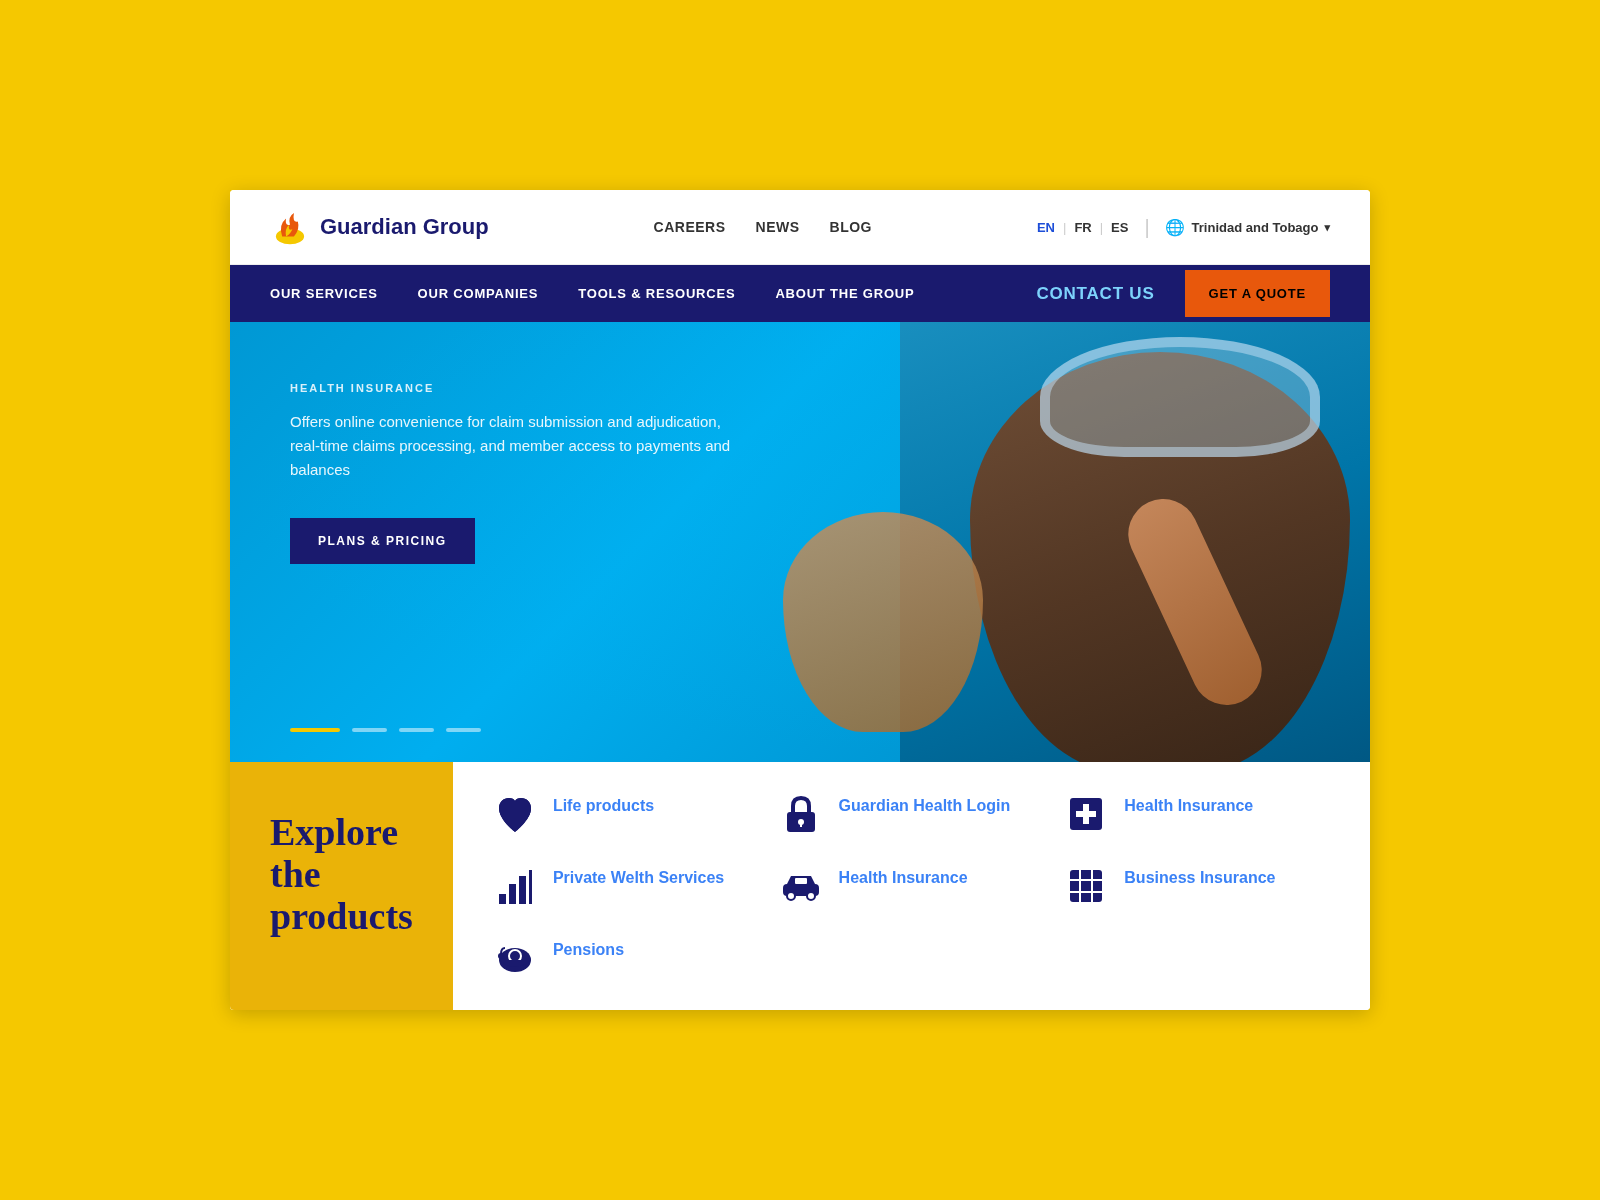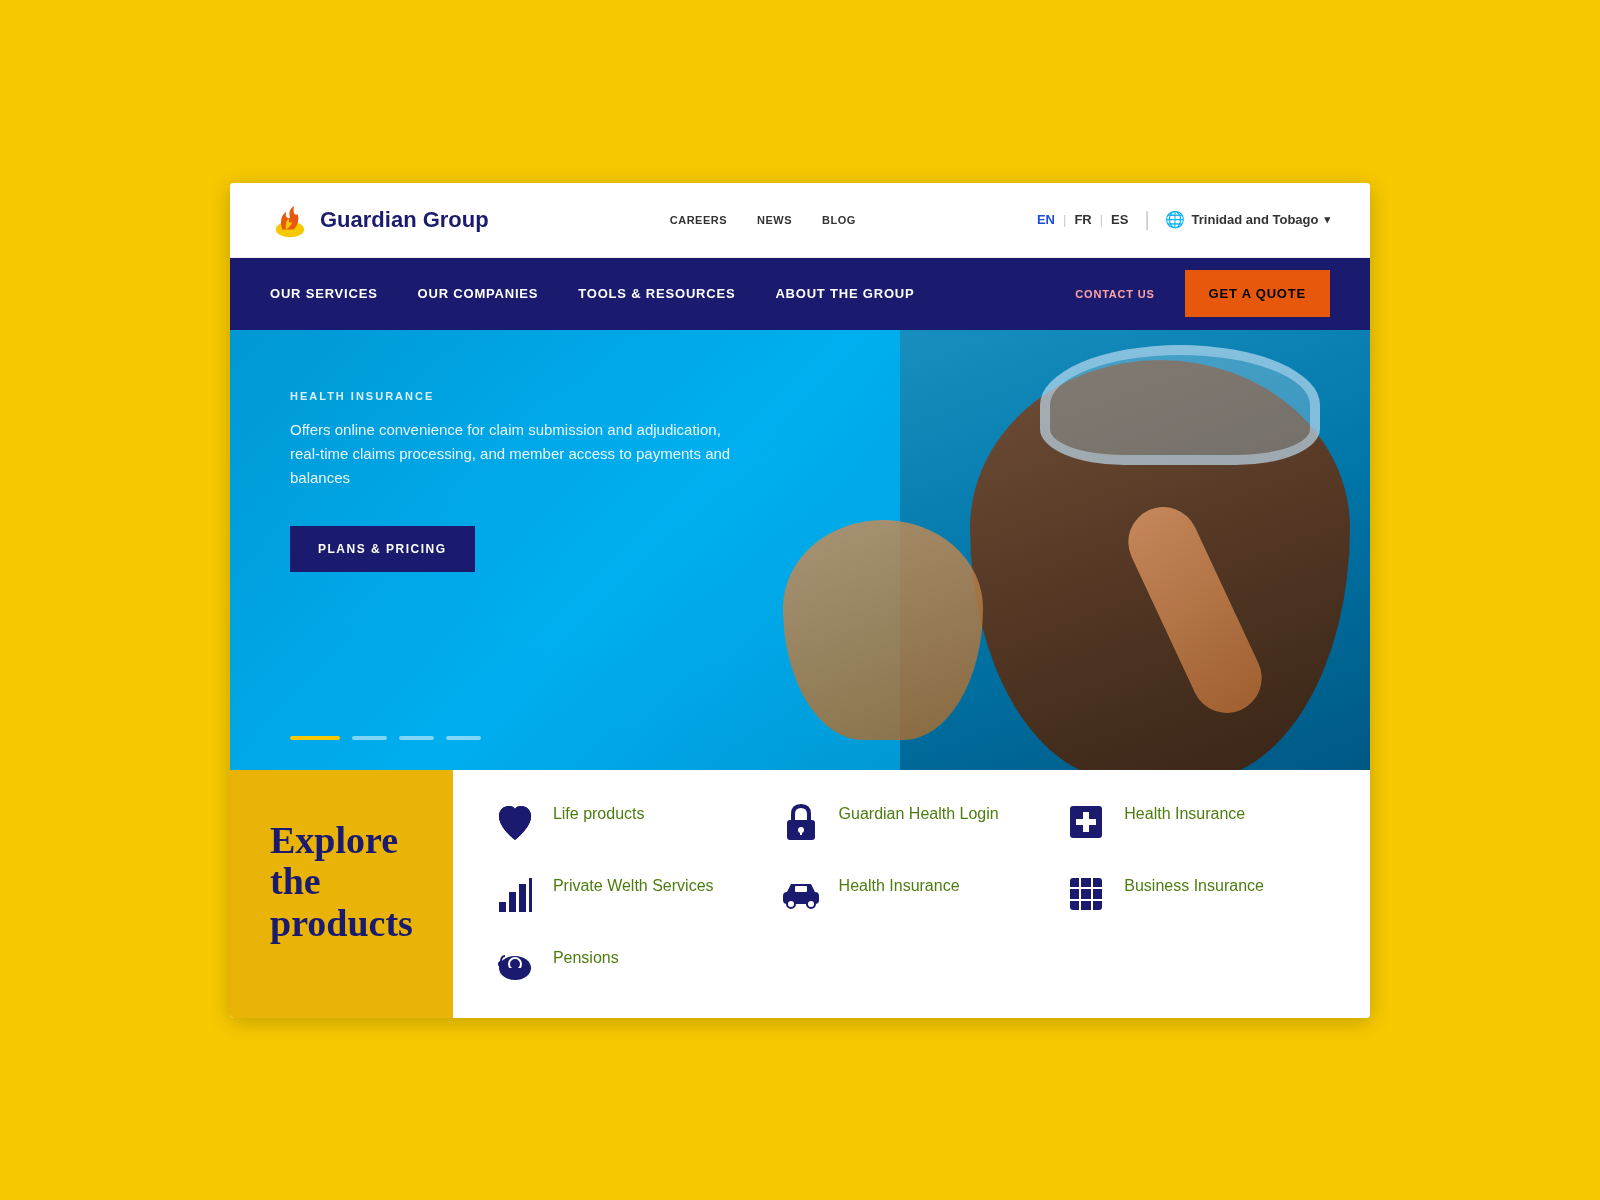--- a/index.html
+++ b/index.html
@@ -43,21 +43,21 @@
       font-size: 22px;
       font-weight: bold;
       color: #1a1a6e;
     }
     .top-links {
       display: flex;
       align-items: center;
       gap: 30px;
     }
     .top-link {
-      font-size: 11px;
+      font-size: 14px;
       color: #333;
       text-decoration: none;
       font-weight: 600;
       letter-spacing: 0.5px;
     }
     .top-right {
       display: flex;
       align-items: center;
       gap: 16px;
     }
@@ -86,21 +86,21 @@
       font-weight: 600;
       cursor: pointer;
     }
     .globe-icon {
       font-size: 16px;
     }
     
     .nav-bar {
       background: #1a1a6e;
       padding: 12px 40px;
-      height: 72px;
+      height: 57px;
       display: flex;
       align-items: center;
       justify-content: space-between;
     }
     .nav-left {
       display: flex;
       align-items: center;
       gap: 40px;
     }
     .nav-item {
@@ -110,22 +110,22 @@
       letter-spacing: 0.8px;
       cursor: pointer;
       text-transform: uppercase;
     }
     .nav-right {
       display: flex;
       align-items: center;
       gap: 0;
     }
     .contact-us {
-      color: #fca5a5;
-      font-size: 11px;
+      color: #7dd3fc;
+      font-size: 17px;
       font-weight: 700;
       letter-spacing: 0.8px;
       cursor: pointer;
       text-transform: uppercase;
       padding-right: 30px;
     }
     .get-quote-btn {
       background: #E8580C;
       color: #000000;
       font-size: 13px;
@@ -268,22 +268,22 @@
       height: 44px;
       flex-shrink: 0;
       display: flex;
       align-items: center;
       justify-content: center;
       color: #1a1a6e;
       font-size: 28px;
     }
     .product-name {
       font-size: 16px;
-      font-weight: 400;
-      color: #4d7c0f;
+      font-weight: 700;
+      color: #3b82f6;
       line-height: 1.3;
       margin-top: 4px;
     }
     
     .icon-svg {
       width: 40px;
       height: 40px;
       fill: #1a1a6e;
     }
   </style>

